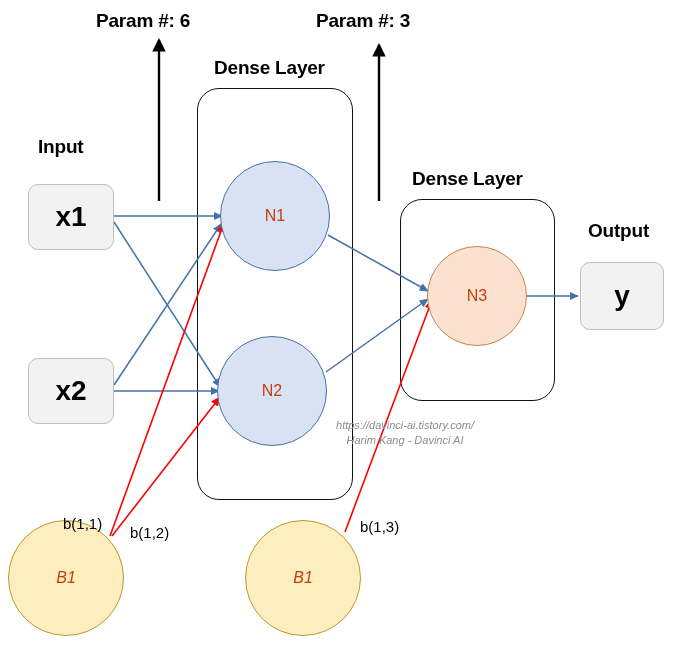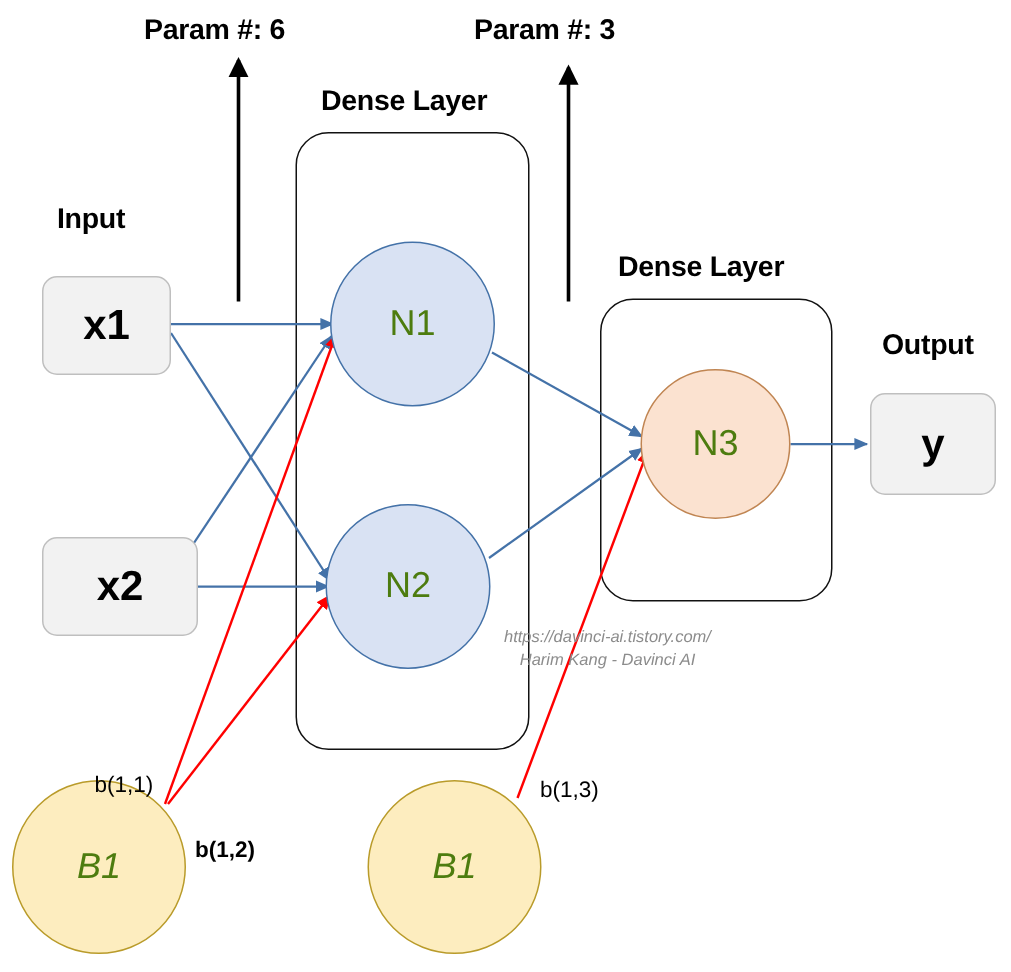--- a/index.html
+++ b/index.html
@@ -26,23 +26,23 @@
     position: absolute;
     white-space: nowrap;
     color: #000000;
   }
   .bold-label {
     font-weight: bold;
     font-size: 19px;
     letter-spacing: -0.2px;
   }
   .node-label {
-    font-size: 24px;
+    font-size: 16px;
     font-weight: normal;
-    color: #4d7c0f;
+    color: #c2410c;
   }
   .io-label {
     font-size: 28px;
     font-weight: bold;
   }
   .bias-label {
     font-size: 15px;
     font-weight: normal;
   }
   .watermark {
@@ -139,21 +139,21 @@
   <div class="txt bold-label" style="left:316px; top:10px;">Param #: 3</div>
 
   <div class="txt bold-label" style="left:214px; top:57px;">Dense Layer</div>
   <div class="txt bold-label" style="left:412px; top:168px;">Dense Layer</div>
   <div class="txt bold-label" style="left:38px; top:136px;">Input</div>
   <div class="txt bold-label" style="left:588px; top:220px;">Output</div>
 
   <div class="box-io" style="left:28px; top:184px; width:86px; height:66px;">
     <span class="io-label">x1</span>
   </div>
-  <div class="box-io" style="left:28px; top:358px; width:104px; height:66px;">
+  <div class="box-io" style="left:28px; top:358px; width:86px; height:66px;">
     <span class="io-label">x2</span>
   </div>
 
   <div class="box-io" style="left:580px; top:262px; width:84px; height:68px;">
     <span class="io-label">y</span>
   </div>
 
   <div class="neuron neuron-hidden" style="left:220px; top:161px; width:110px; height:110px;">
     <span class="node-label">N1</span>
   </div>
@@ -166,21 +166,21 @@
   </div>
 
   <div class="neuron neuron-bias" style="left:8px; top:520px; width:116px; height:116px;">
     <span class="node-label">B1</span>
   </div>
   <div class="neuron neuron-bias" style="left:245px; top:520px; width:116px; height:116px;">
     <span class="node-label">B1</span>
   </div>
 
   <div class="txt bias-label" style="left:63px; top:492px;margin-top:23px;">b(1,1)</div>
-  <div class="txt bias-label" style="left:130px; top:558px;font-weight:bold;">b(1,2)</div>
+  <div class="txt bias-label" style="left:130px; top:524px;">b(1,2)</div>
   <div class="txt bias-label" style="left:360px; top:518px;">b(1,3)</div>
 
   <div class="watermark" style="position:absolute; left:330px; top:418px; width:150px;">
     <div>https://davinci-ai.tistory.com/</div>
     <div>Harim Kang - Davinci AI</div>
   </div>
 
 </div>
 
 </body></html>

